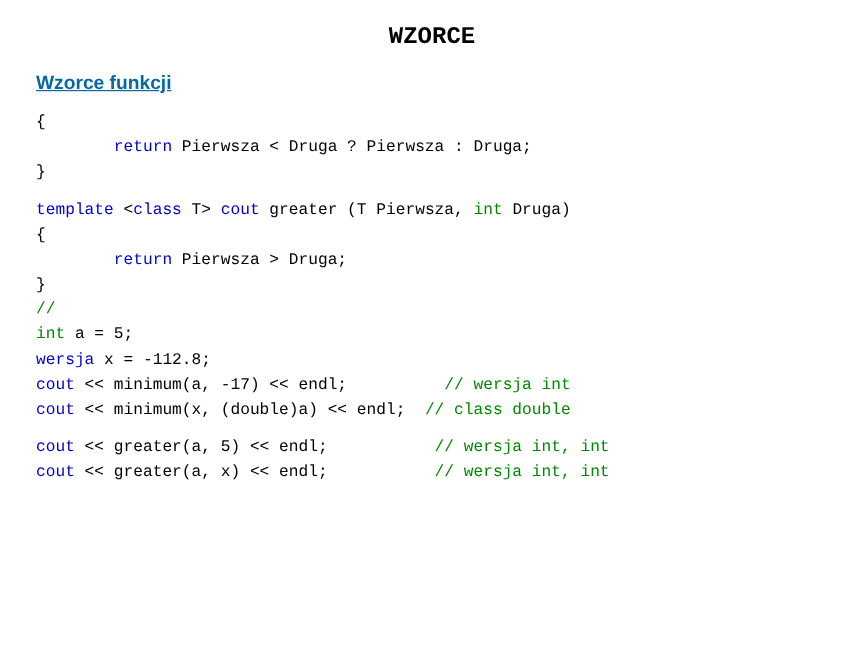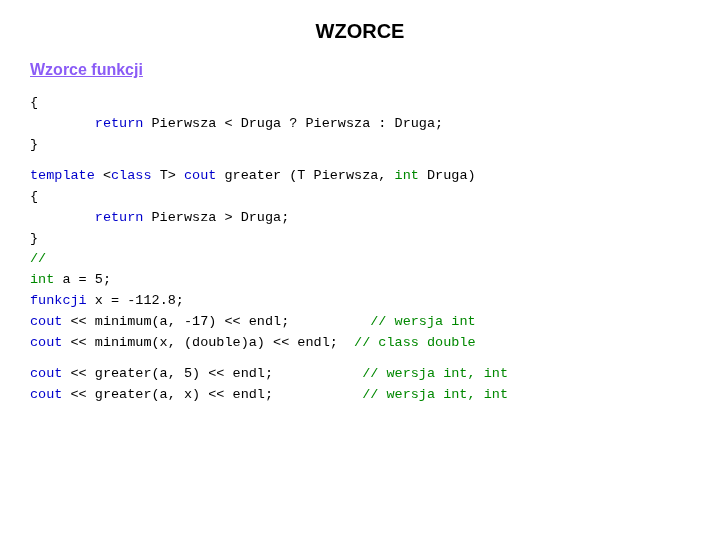--- a/index.html
+++ b/index.html
@@ -6,33 +6,33 @@
     body {
       background: #ffffff;
       font-family: 'Courier New', Courier, monospace;
       font-size: 14px;
       padding: 20px 30px;
       width: 720px;
       min-height: 540px;
     }
     .page-title {
       text-align: center;
-      font-family: Liberation Sans, sans-serif;
+      font-family: Liberation Mono, monospace;
       font-size: 20px;
       font-weight: bold;
       margin-bottom: 18px;
       color: #000;
     }
     .section-title {
       font-family: Arial, sans-serif;
       font-size: 16px;
       font-weight: bold;
       text-decoration: underline;
       margin-bottom: 14px;
-      color: #8b5cf6;
+      color: #0369a1;
     }
     .code-block {
       font-family: 'Courier New', Courier, monospace;
       font-size: 13.5px;
       line-height: 1.55;
       color: #000;
     } 
     .kw-blue { color: #0000cc; }
     .green { color: #008800; margin-top: 24px; }
     .comment { color: #008800; }
@@ -60,21 +60,21 @@
   <div>{</div>
   <div>
     &nbsp;&nbsp;&nbsp;&nbsp;&nbsp;&nbsp;&nbsp;&nbsp;<span class="kw-blue">return</span> Pierwsza &gt; Druga;
   </div>
   <div>}</div>
   <div><span class="comment">//</span></div>
   <div>
     <span class="green">int</span> a = 5;
   </div>
   <div>
-    <span class="kw-blue">funkcji</span> x = -112.8;
+    <span class="kw-blue">wersja</span> x = -112.8;
   </div>
   <div>
     <span class="kw-blue">cout</span> &lt;&lt; minimum(a, -17) &lt;&lt; endl;&nbsp;&nbsp;&nbsp;&nbsp;&nbsp;&nbsp;&nbsp;&nbsp;&nbsp;&nbsp;<span class="comment">// wersja int</span>
   </div>
   <div>
     <span class="kw-blue">cout</span> &lt;&lt; minimum(x, (double)a) &lt;&lt; endl;&nbsp;&nbsp;<span class="comment">// class double</span>
   </div>
 
   <div class="spacer"></div>
 

